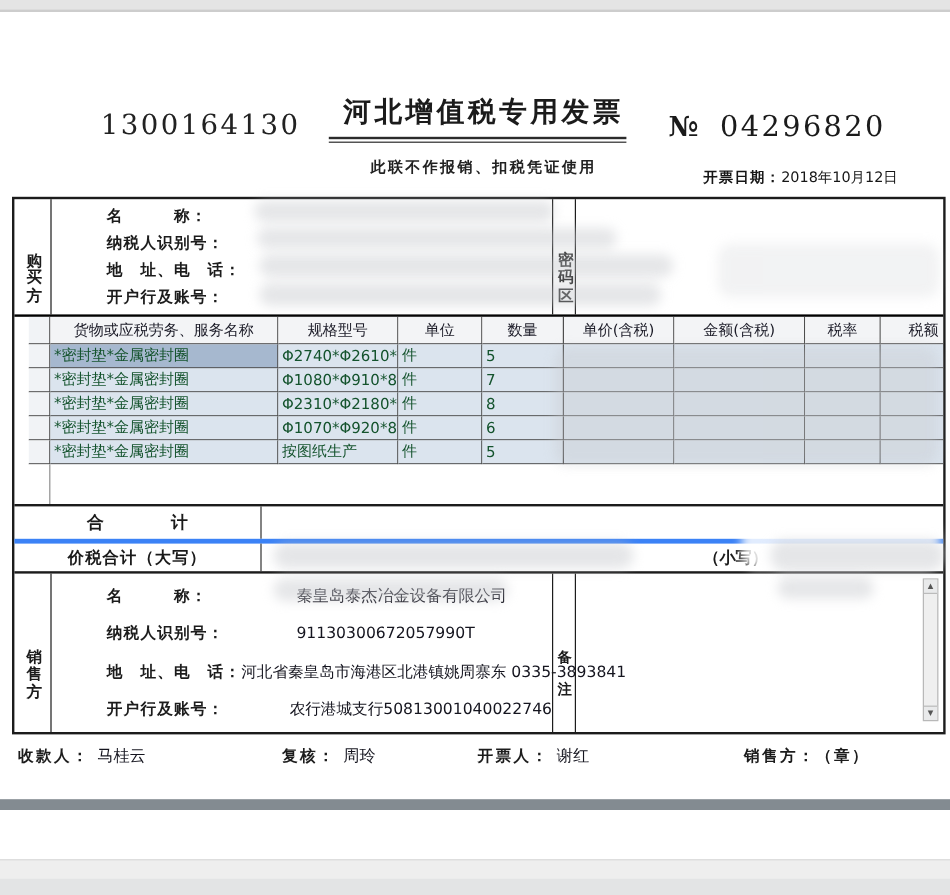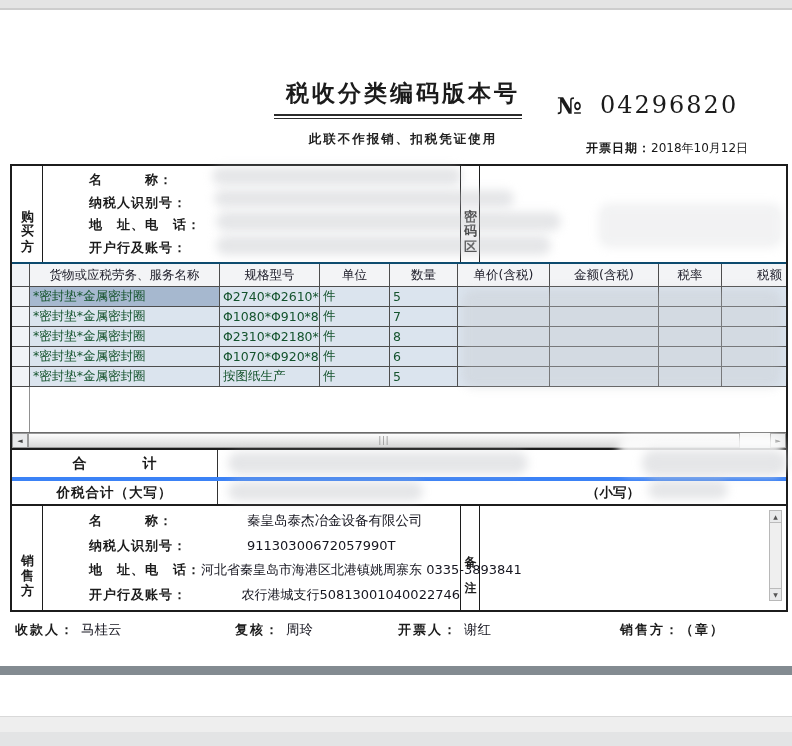--- a/index.html
+++ b/index.html
@@ -43,21 +43,21 @@
   .frow { display:flex; align-items:center; height:21px; }
   .flabel { display:inline-block; width:158px; font-family:"DejaVu Serif","Liberation Serif",serif;
             font-weight:bold; font-size:13px; letter-spacing:1px; color:#1c1c1c; white-space:pre;margin-left:36px; }
   .fvalue { font-size:13px; color:#15151f; white-space:nowrap; }
   .fvalue.big { font-size:13.5px; }
   .narrow-cell { width:20px; border-left:1px solid #1c1c1c; border-right:1px solid #1c1c1c;
                  display:flex; align-items:center; justify-content:center; }
   .open-area { flex:1; position:relative; }
 
   
-  .sec-grid { border-top:2px solid #0c4a6e; height:186px; position:relative; overflow:hidden; }
+  .sec-grid { border-top:2px solid #000000; height:158px; position:relative; overflow:hidden;padding-left:12px; }
   .grid { display:grid; grid-template-columns:18px 190px 100px 70px 68px 92px 109px 63px 1fr; }
   .hcell { height:23px; background:#f3f4f6; border-right:1px solid #4d4d4d; border-bottom:1px solid #4d4d4d;
            display:flex; align-items:center; justify-content:center; font-size:12.5px; color:#1c1c28; }
   .hcell.right { justify-content:flex-end; padding-right:4px; }
   .hcell.last, .dcell.last { border-right:none; }
   .dcell { height:20px; background:#dbe4ee; border-right:1px solid #4d4d4d; border-bottom:1px solid #4d4d4d;
            font-size:12.5px; color:#14532d; display:flex; align-items:center; padding:0 3px; white-space:nowrap; overflow:hidden; }
   .selcol { background:#f1f3f6; }
   .sel-cell { background:#a6b8cf; }
   .filler { height:46px; background:#fff; position:relative; border-bottom:1px solid #6b6b6b; }
@@ -110,21 +110,22 @@
         border-radius:12px; pointer-events:none; }
   .sm-w { background:rgba(255,255,255,0.85); filter:blur(4px); }
 </style>
 </head>
 <body>
 
 <div class="screen">
 
   <div class="top-strip"></div>
 
-  <div class="inv-title serif">税收分类编码版本号</div>
+  <div class="inv-code serif">1300164130</div>
+  <div class="inv-title serif">河北增值税专用发票</div>
   <div class="title-rule"></div>
   <div class="inv-subtitle serif">此联不作报销、扣税凭证使用</div>
   <div class="no-sym serif">№</div>
   <div class="inv-no serif">04296820</div>
   <div class="inv-date">
     <span class="lbl serif">开票日期：</span><span>2018年10月12日</span>
   </div>
 
   <div class="form">
 

